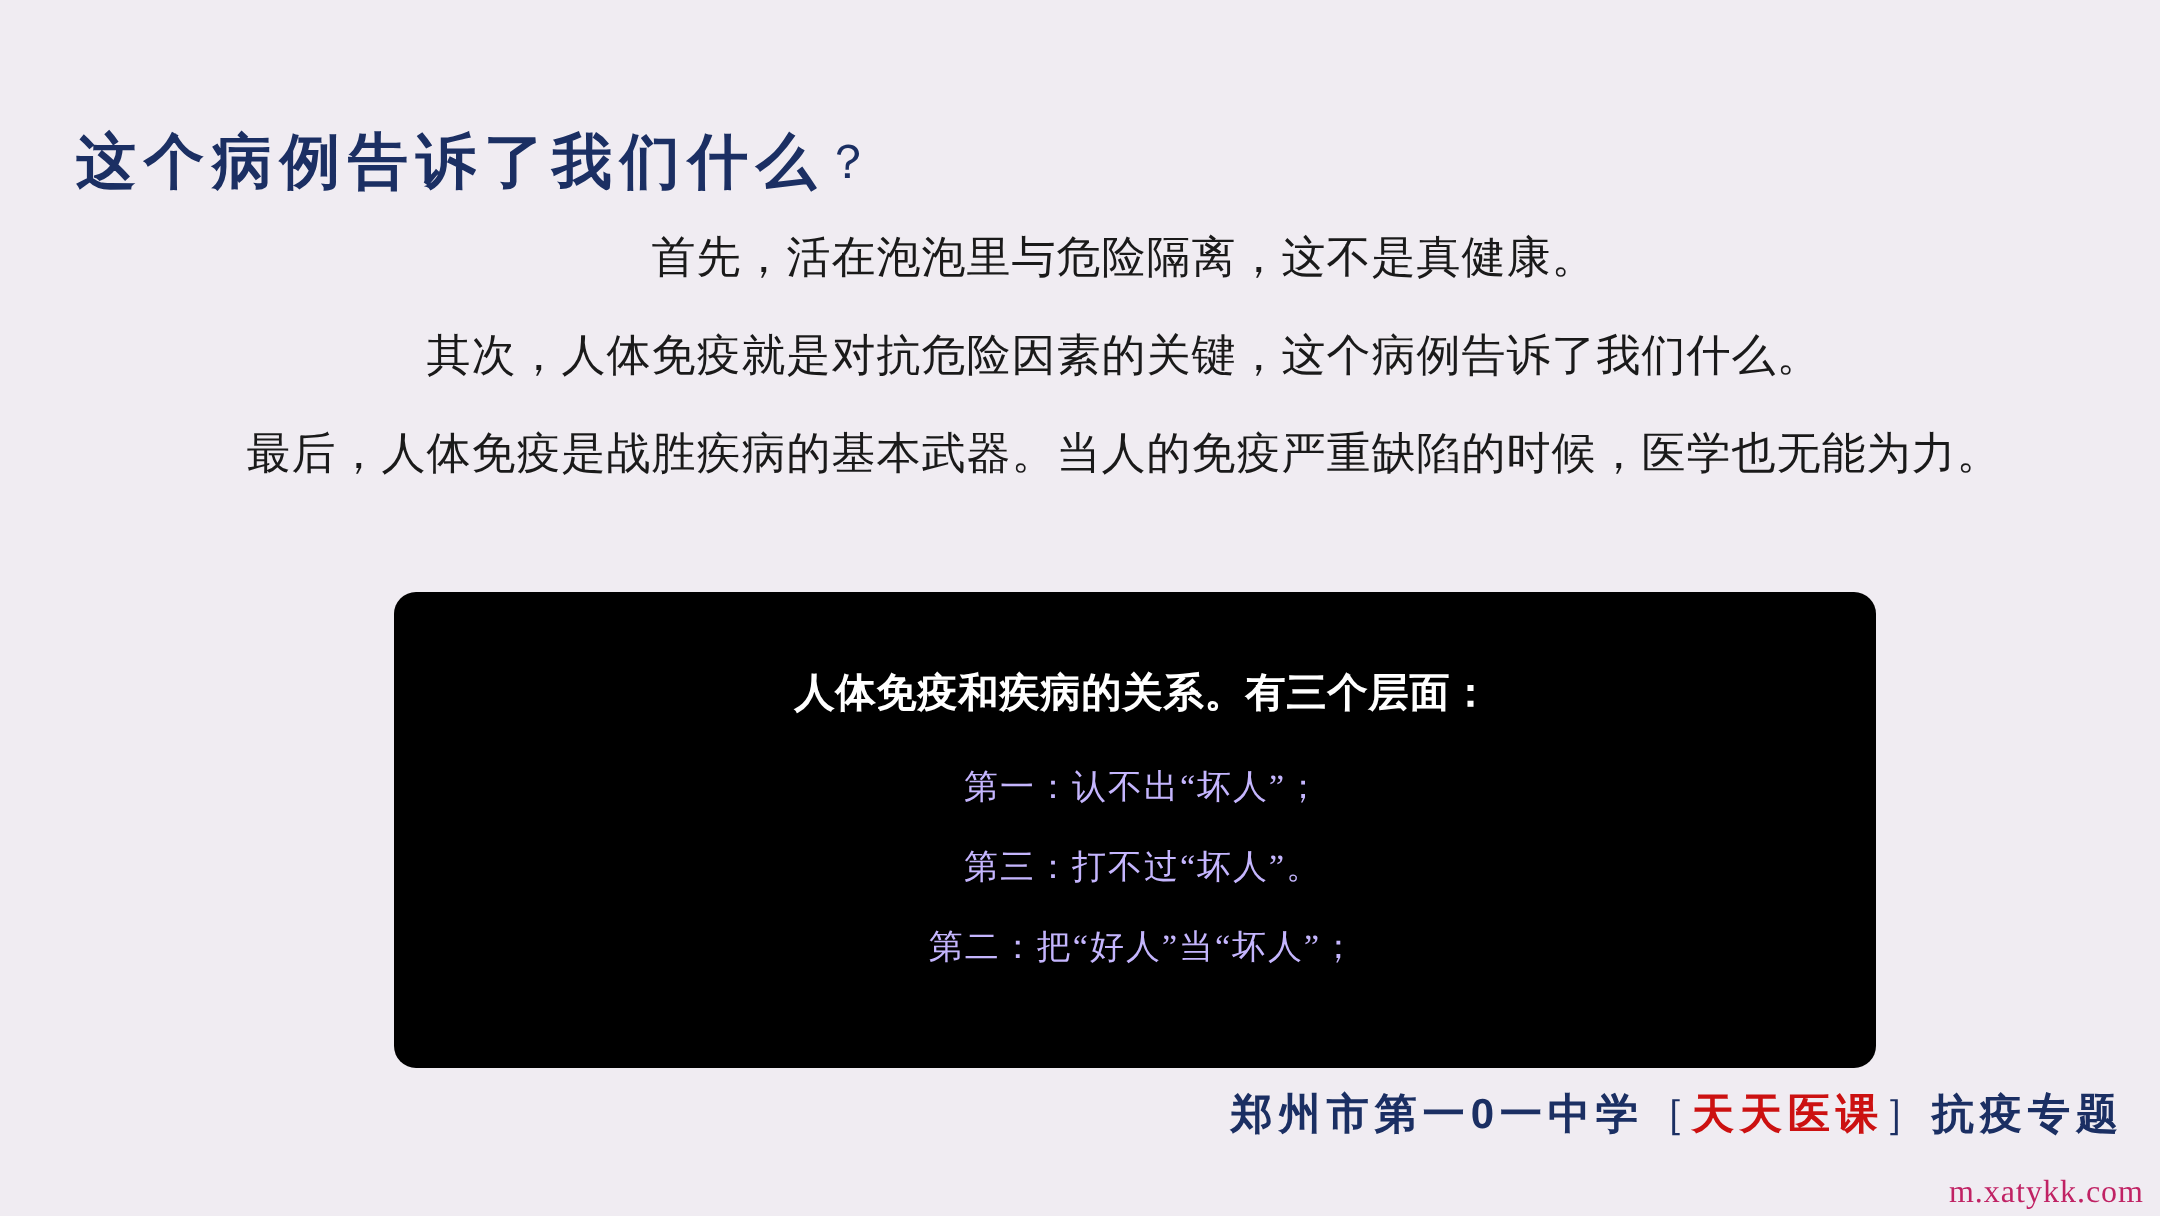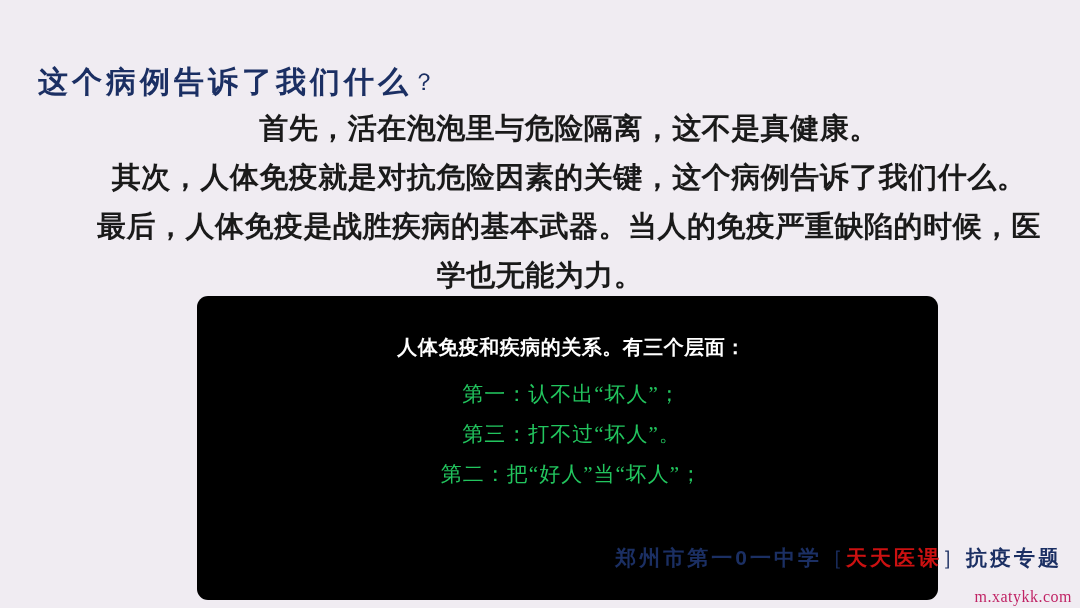--- a/index.html
+++ b/index.html
@@ -45,39 +45,38 @@
     color: #1b2f63;
     vertical-align: 2px;
   }
 
   
   .body-text {
     position: absolute;
     left: 25px;
     top: 104px;
     width: 1030px;
-    font-size: 29px;
+    font-size: 22px;
     line-height: 49px;
     color: #1a1a1a;
     letter-spacing: 0.5px;
-    font-weight: bold;
   }
   .body-text p {
     margin: 0;
     text-indent: 2em;
     white-space: normal;
   }
 
   
   .callout {
     position: absolute;
     left: 197px;
     top: 296px;
     width: 741px;
-    height: 304px;
+    height: 238px;
     background: #000000;
     border-radius: 11px;
     box-sizing: border-box;
     padding: 36px 32px 0 40px;
     overflow: hidden;
   }
   .callout-heading {
     font-family: "Liberation Sans", "DejaVu Sans", sans-serif;
     font-weight: bold;
     font-size: 20px;
@@ -86,23 +85,23 @@
     letter-spacing: 0.5px;
     margin: 0 0 12px 0;
   }
   .callout-list {
     margin: 0;
     padding: 0;
     list-style: none;
   }
   .callout-list li {
     font-family: "Liberation Serif", "DejaVu Serif", serif;
-    font-size: 21px;
+    font-size: 17px;
     line-height: 40px;
-    color: #22c55e;
+    color: #c4b5fd;
     letter-spacing: 1px;
   }
 
   
   .footer {
     position: absolute;
     right: 18px;
     bottom: 36px;
     font-family: "Liberation Sans", "DejaVu Sans", sans-serif;
     font-weight: bold;

